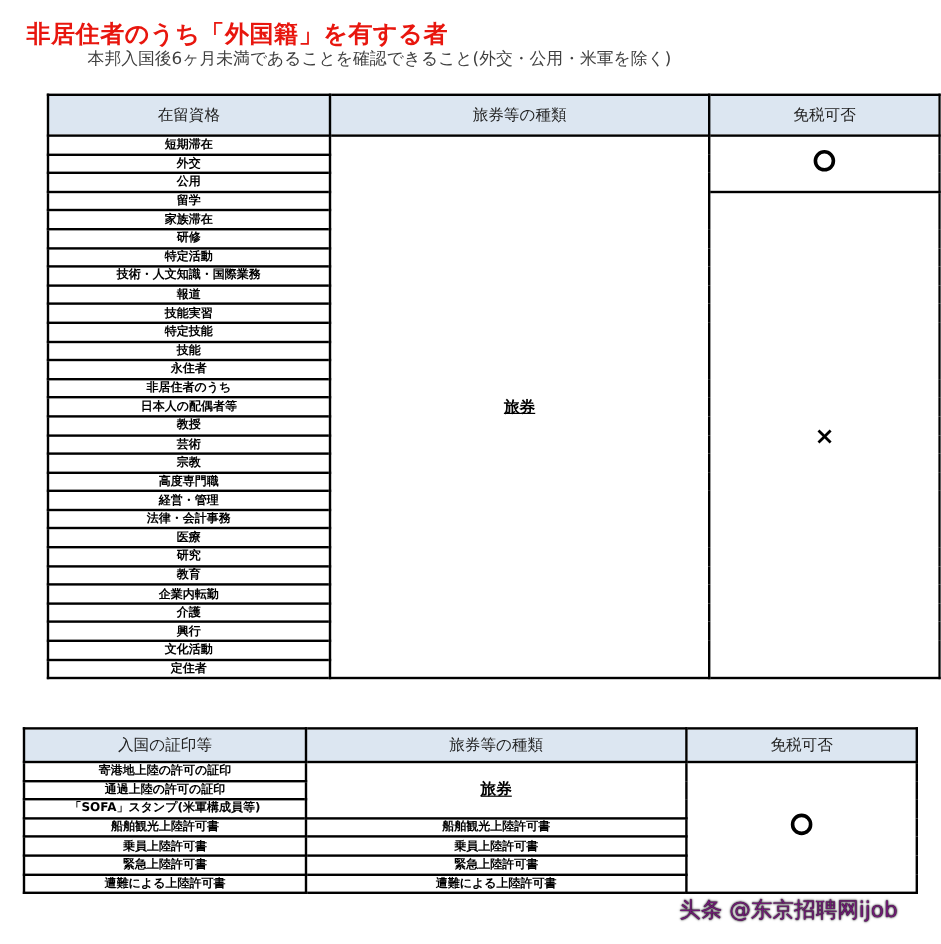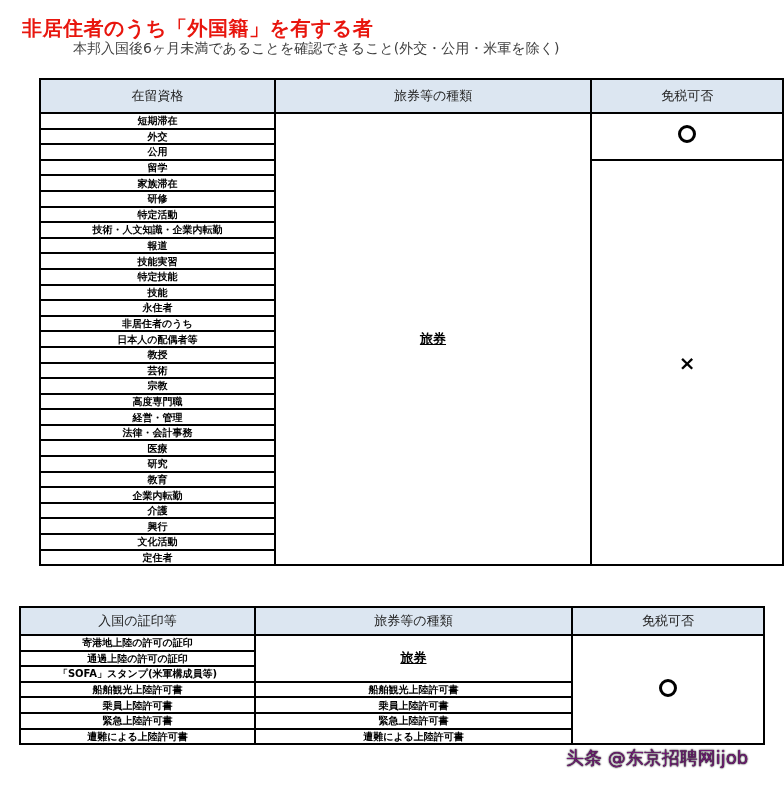--- a/index.html
+++ b/index.html
@@ -63,21 +63,21 @@
       <tr>
         <td class="name">家族滞在</td>
       </tr>
       <tr>
         <td class="name">研修</td>
       </tr>
       <tr>
         <td class="name">特定活動</td>
       </tr>
       <tr>
-        <td class="name">技術・人文知識・企業内転勤</td>
+        <td class="name">技術・人文知識・国際業務</td>
       </tr>
       <tr>
         <td class="name">報道</td>
       </tr>
       <tr>
         <td class="name">技能実習</td>
       </tr>
       <tr>
         <td class="name">特定技能</td>
       </tr>

